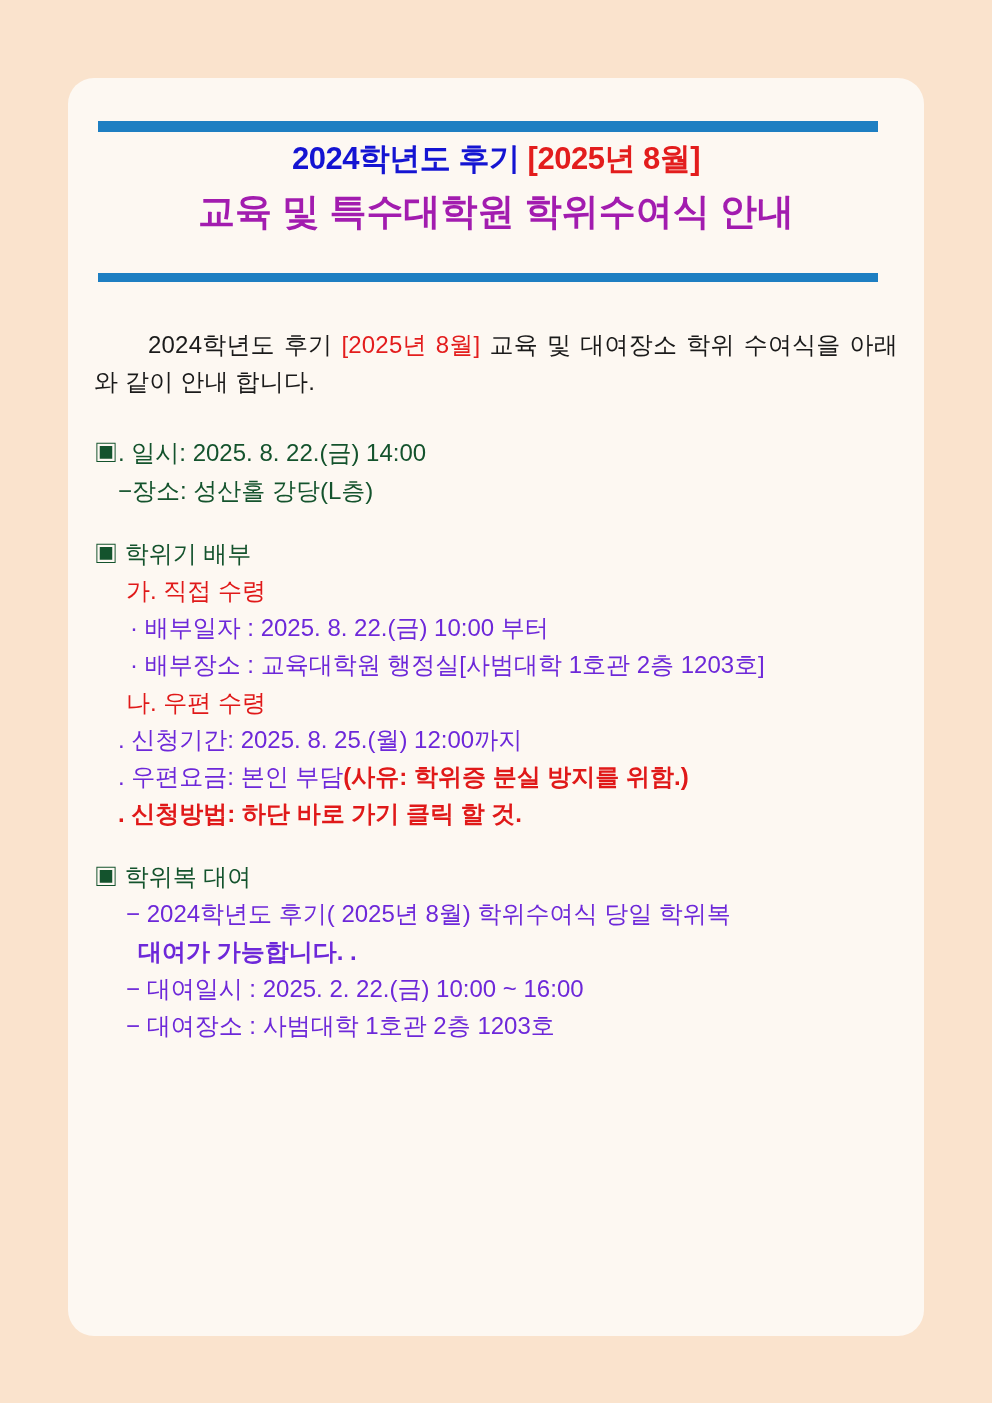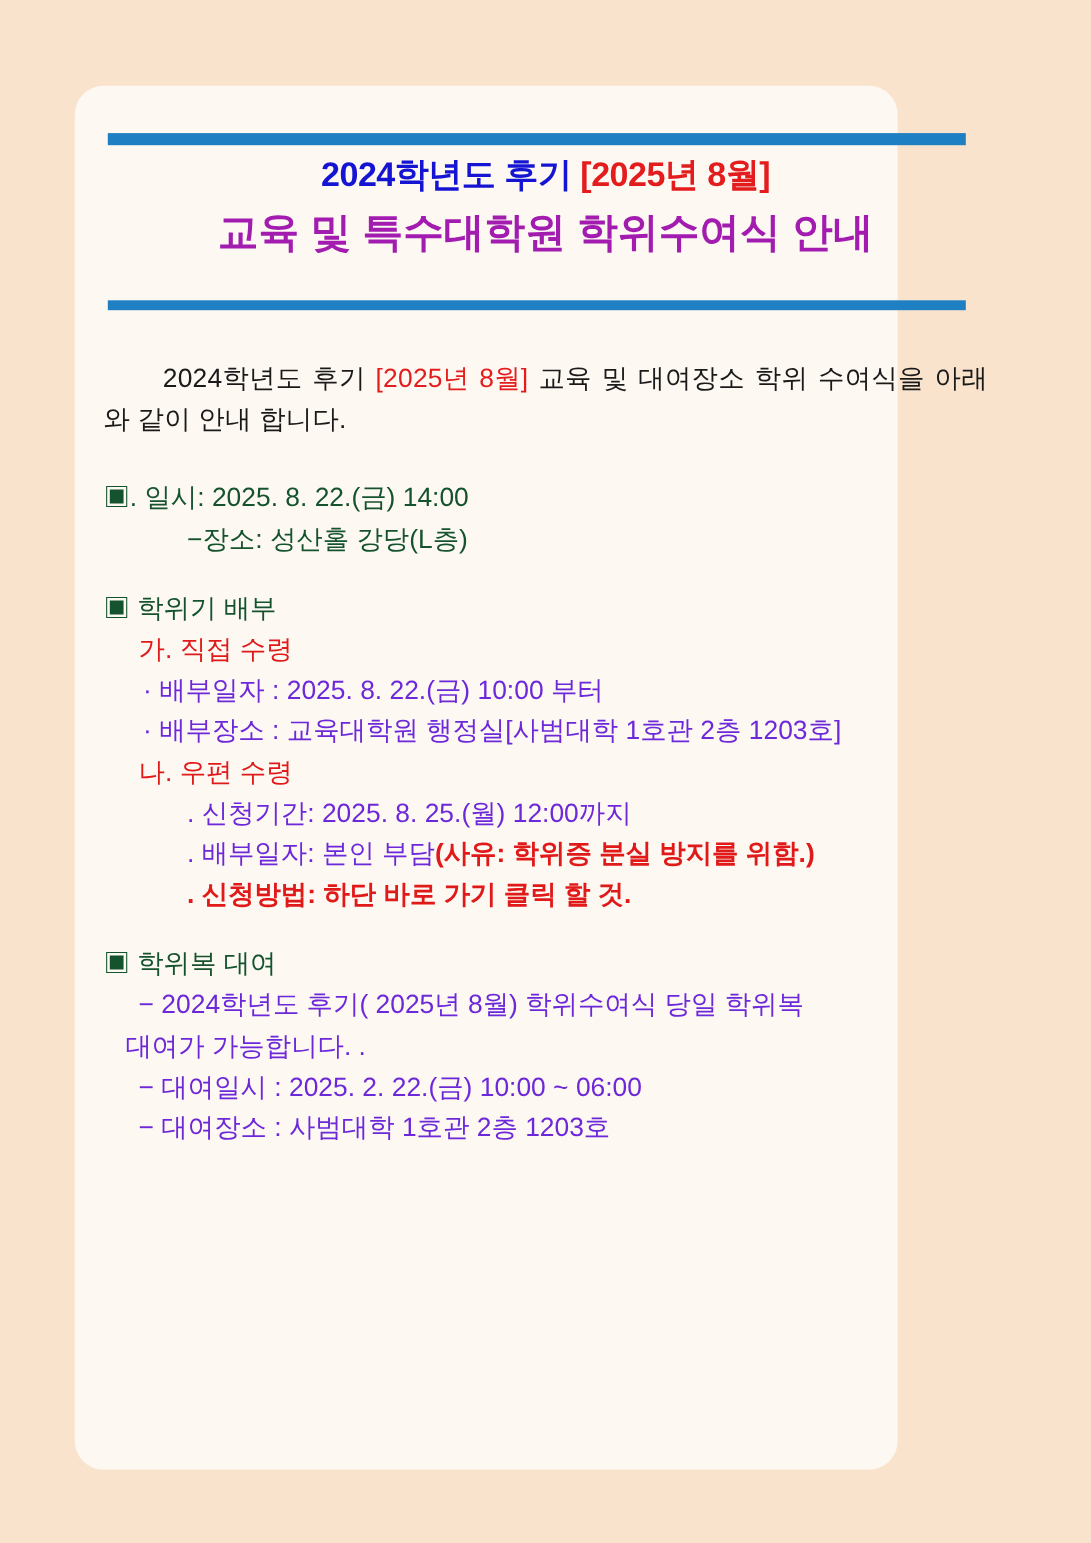--- a/index.html
+++ b/index.html
@@ -10,21 +10,21 @@
     width: 992px;
     height: 1403px;
     background: #fae3cd;
     font-family: "Liberation Sans", sans-serif;
     overflow: hidden;
   }
   .page {
     position: absolute;
     left: 68px;
     top: 78px;
-    width: 748px;
+    width: 856px;
     height: 1258px;
     background: #fdf8f2;
     border-radius: 26px;
   }
   .rule {
     position: absolute;
     left: 30px;
     width: 780px;
     background: #1e7fc2;
   }
@@ -76,23 +76,23 @@
     margin-bottom: 8px;
   }
   .intro .red { color: #e31d1d; }
   .gap-md { height: 26px; }
   .blue { color: #14532d; }
   .red { color: #e01919; }
   .dark { color: #6d28d9; }
   .lv0 { margin-left: 0px; }
   .lv1 { margin-left: 32px; }
   .lv2 { margin-left: 36px; }
-  .lv3 { margin-left: 76px; }
+  .lv3 { margin-left: 24px; }
   .line { white-space: nowrap; }
-  .wrapline { margin-left: 20px; }
+  .wrapline { margin-left: 44px; font-weight: bold; }
   .bold { font-weight: bold; }
 </style>
 </head>
 <body>
 
 <div class="page">
 
   <div class="rule rule-top"></div>
 
   <div class="title-block">
@@ -121,26 +121,26 @@
 
     <div class="gap-md"></div>
 
     <div class="line lv0 blue">▣ 학위기 배부</div>
     <div class="line lv1 red">가. 직접 수령</div>
     <div class="line lv2 dark">· 배부일자 : 2025. 8. 22.(금) 10:00 부터</div>
     <div class="line lv2 dark">· 배부장소 : 교육대학원 행정실[사범대학 1호관 2층 1203호]</div>
     <div class="line lv1 red">나. 우편 수령</div>
     <div class="line lv3 dark">. 신청기간: 2025. 8. 25.(월)  12:00까지</div>
     <div class="line lv3">
-      <span class="dark">. 배부일자: 본인 부담</span><span class="red bold">(사유: 학위증 분실 방지를 위함.)</span>
+      <span class="dark">. 우편요금: 본인 부담</span><span class="red bold">(사유: 학위증 분실 방지를 위함.)</span>
     </div>
     <div class="line lv3 red bold">. 신청방법: 하단 바로 가기 클릭 할 것.</div>
 
     <div class="gap-md"></div>
 
     <div class="line lv0 blue">▣ 학위복 대여</div>
     <div class="line lv1 dark">− 2024학년도 후기( 2025년 8월) 학위수여식 당일 학위복</div>
     <div class="line wrapline dark">대여가 가능합니다. .</div>
-    <div class="line lv1 dark">− 대여일시 : 2025. 2. 22.(금) 10:00 ~ 06:00</div>
+    <div class="line lv1 dark">− 대여일시 : 2025. 2. 22.(금) 10:00 ~ 16:00</div>
     <div class="line lv1 dark">− 대여장소 : 사범대학 1호관 2층 1203호</div>
 
   </div>
 </div>
 
 </body></html>

